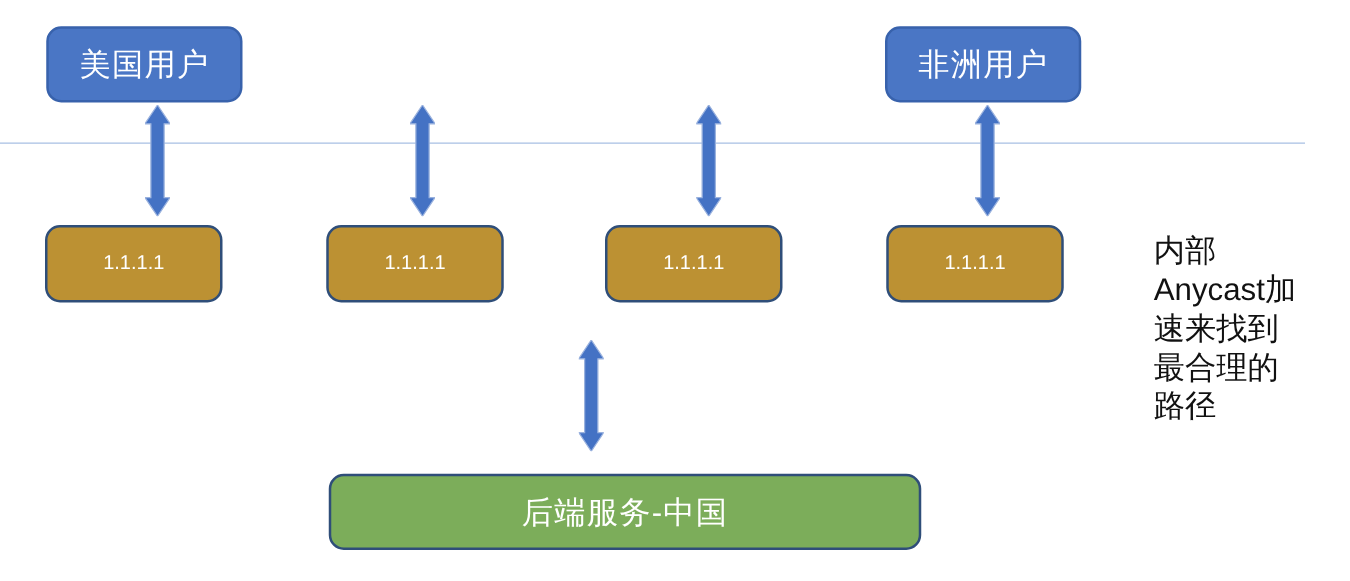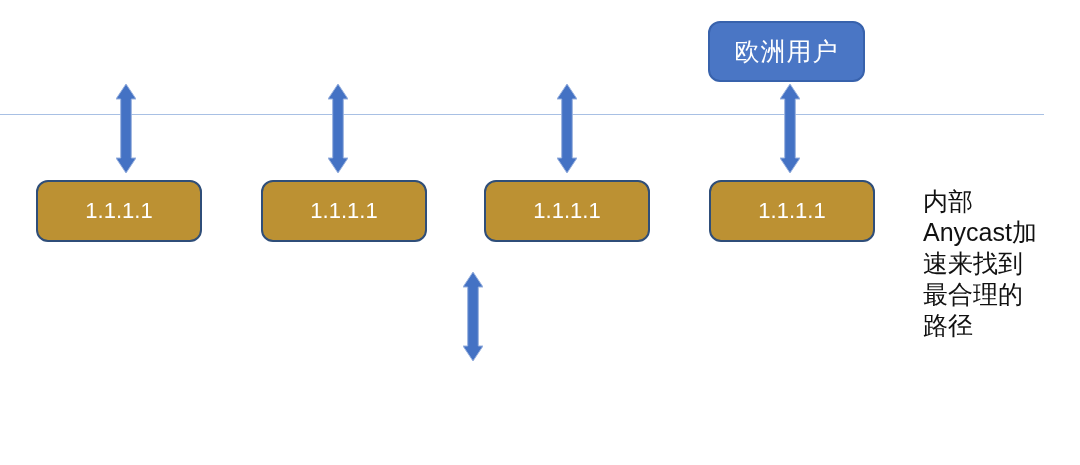--- a/index.html
+++ b/index.html
@@ -28,26 +28,26 @@
   .user-node {
     width: 157px;
     height: 61px;
     top: 21px;
     background: #4A76C5;
     border: 2px solid #3862AC;
     font-size: 25px;
     letter-spacing: 1px;
   }
   .resolver-node {
-    width: 166px;
+    width: 142px;
     height: 62px;
     top: 180px;
     background: #BC9133;
     border: 2px solid #2F4E79;
-    font-size: 22px;
+    font-size: 16px;
   }
   .backend-node {
     left: 263px;
     top: 379px;
     width: 474px;
     height: 61px;
     background: #7CAD5A;
     border: 2px solid #2F4E79;
     font-size: 25px;
     letter-spacing: 1px;
@@ -76,22 +76,25 @@
     white-space: nowrap;
   }
 </style>
 </head>
 <body>
 
 <div id="stage">
 
   <div class="divider"></div>
 
+  <div class="node user-node" style="left:37px">
+    <span>美国用户</span>
+  </div>
   <div class="node user-node" style="left:708px">
-    <span>欧洲用户</span>
+    <span>非洲用户</span>
   </div>
 
   <svg class="v-arrow" style="left:116px; top:84px" viewBox="0 0 20 89" aria-hidden="true">
     <polygon points="10,0 20,15 15.3,15 15.3,74 20,74 10,89 0,74 4.7,74 4.7,15 0,15" fill="#4472C4" stroke="#9AB2DE" stroke-width="1"></polygon>
   </svg>
   <svg class="v-arrow" style="left:328px; top:84px" viewBox="0 0 20 89" aria-hidden="true">
     <polygon points="10,0 20,15 15.3,15 15.3,74 20,74 10,89 0,74 4.7,74 4.7,15 0,15" fill="#4472C4" stroke="#9AB2DE" stroke-width="1"></polygon>
   </svg>
   <svg class="v-arrow" style="left:557px; top:84px" viewBox="0 0 20 89" aria-hidden="true">
     <polygon points="10,0 20,15 15.3,15 15.3,74 20,74 10,89 0,74 4.7,74 4.7,15 0,15" fill="#4472C4" stroke="#9AB2DE" stroke-width="1"></polygon>
@@ -118,14 +121,17 @@
     <div>Anycast加</div>
     <div>速来找到</div>
     <div>最合理的</div>
     <div>路径</div>
   </div>
 
   <svg class="v-arrow" style="left:463px; top:272px" viewBox="0 0 20 89" aria-hidden="true">
     <polygon points="10,0 20,15 15.3,15 15.3,74 20,74 10,89 0,74 4.7,74 4.7,15 0,15" fill="#4472C4" stroke="#9AB2DE" stroke-width="1"></polygon>
   </svg>
 
+  <div class="node backend-node">
+    <span>后端服务-中国</span>
+  </div>
 
 </div>
 
 </body></html>

